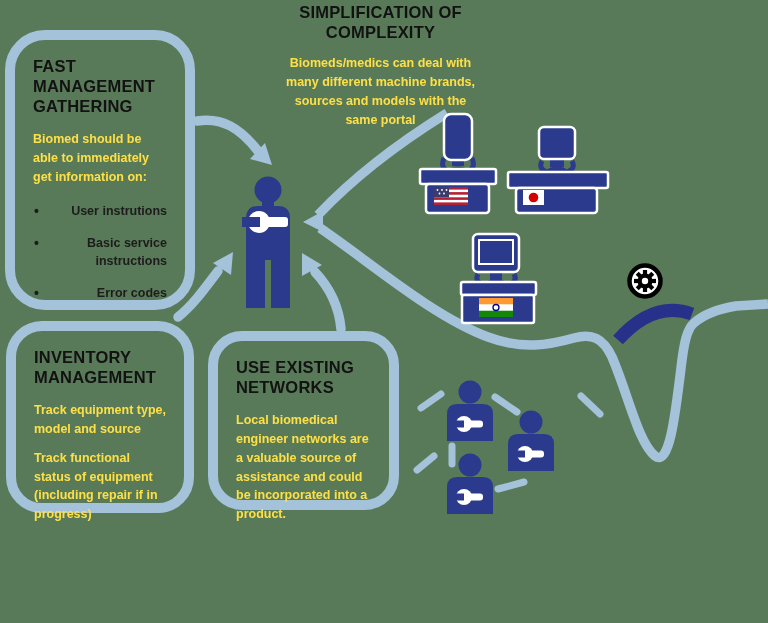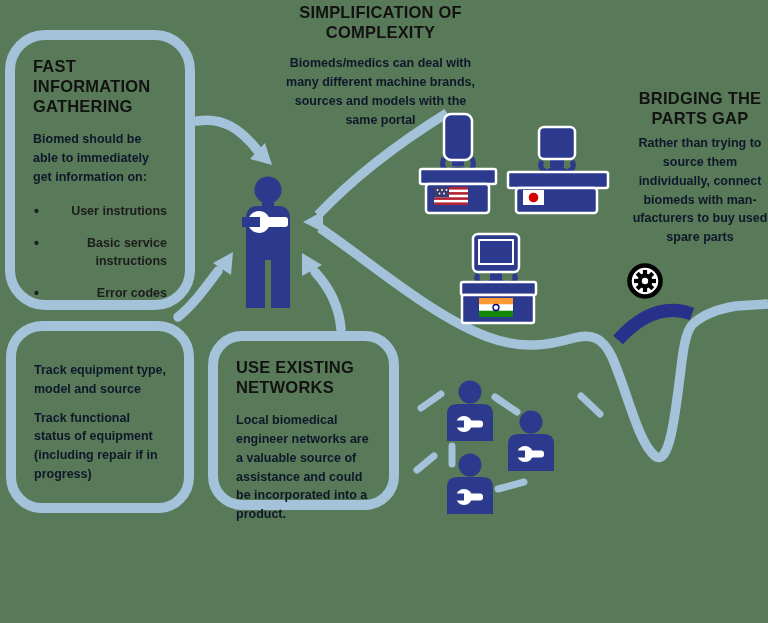--- a/index.html
+++ b/index.html
@@ -2,21 +2,21 @@
 <html><head>
 <meta charset="utf-8">
 <style>
   html,body{margin:0;padding:0;background:#597a59;}
   .stage{position:relative;width:768px;height:623px;background:#597a59;overflow:hidden;
          font-family:"Liberation Sans",sans-serif;}
   svg.layer{position:absolute;left:0;top:0;z-index:1;}
   .panel{position:absolute;box-sizing:border-box;border:10px solid #a4c2da;border-radius:40px;
          background:transparent;z-index:2;padding:16px 18px;}
   .panel-title,.free-title{font-weight:bold;color:#121212;font-size:16.5px;line-height:1.22;letter-spacing:.2px;}
-  .body-text{font-weight:bold;color:#0f172a;font-size:12.5px;line-height:1.5;}
+  .body-text{font-weight:bold;color:#fde047;font-size:12.5px;line-height:1.5;}
   .free{position:absolute;z-index:2;text-align:center;}
   .bullets{margin-top:16px;text-align:right;}
   .bullet{position:relative;padding-left:17px;margin-bottom:15px;font-weight:bold;color:#1c1c1c;
           font-size:12.5px;line-height:1.4;}
   .bullet::before{content:"•";position:absolute;left:1px;top:-1px;font-size:14px;color:#1c1c1c;}
   .mt10{margin-top:10px;}
   .mt14{margin-top:14px;}
 </style>
 </head>
 <body>
@@ -150,42 +150,39 @@
         <line x1="640" y1="281" x2="634" y2="281"></line>
         <line x1="641.5" y1="277.5" x2="637.2" y2="273.2"></line>
         <line x1="645" y1="276" x2="645" y2="270"></line>
         <line x1="648.5" y1="277.5" x2="652.8" y2="273.2"></line>
       </g>
       <circle cx="645" cy="281" r="3.2" fill="#ffffff"></circle>
     </g>
   </svg>
 
   <div class="panel" style="left:5px;top:30px;width:190px;height:280px;">
-    <div class="panel-title">FAST INFORMATION GATHERING</div>
+    <div class="panel-title">FAST MANAGEMENT GATHERING</div>
     <div class="body-text mt14">Biomed should be able to immediately get information on:</div>
     <div class="bullets">
       <div class="bullet">User instrutions</div>
       <div class="bullet">Basic service instructions</div>
       <div class="bullet">Error codes</div>
     </div>
   </div>
 
   <div class="panel" style="left:6px;top:321px;width:188px;height:192px;border-radius:36px;">
+    <div class="panel-title">INVENTORY MANAGEMENT</div>
     <div class="body-text mt14">Track equipment type, model and source</div>
     <div class="body-text mt10">Track functional status of equipment (including repair if in progress)</div>
   </div>
 
   <div class="panel" style="left:208px;top:331px;width:191px;height:179px;border-radius:34px;">
     <div class="panel-title">USE EXISTING NETWORKS</div>
     <div class="body-text mt14">Local biomedical engineer networks are a valuable source of assistance and could be incorporated into a product.</div>
   </div>
 
   <div class="free" style="left:283px;top:2px;width:195px;">
     <div class="free-title">SIMPLIFICATION OF COMPLEXITY</div>
     <div class="body-text" style="margin-top:12px;">Biomeds/medics can deal with many different machine brands, sources and models with the same portal</div>
   </div>
 
-  <div class="free" style="left:632px;top:88px;width:136px;">
-    <div class="free-title">BRIDGING THE PARTS GAP</div>
-    <div class="body-text" style="margin-top:6px;">Rather than trying to source them individually, connect biomeds with man-ufacturers to buy used spare parts</div>
-  </div>
 
 </div>
 
 </body></html>

